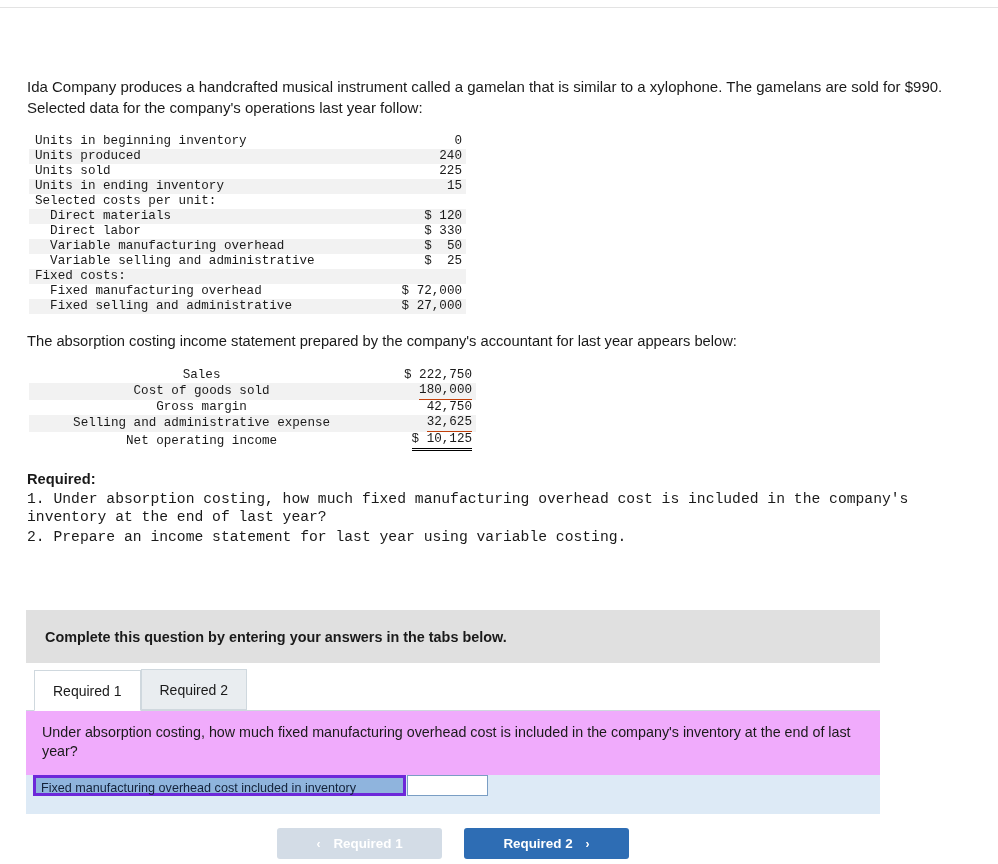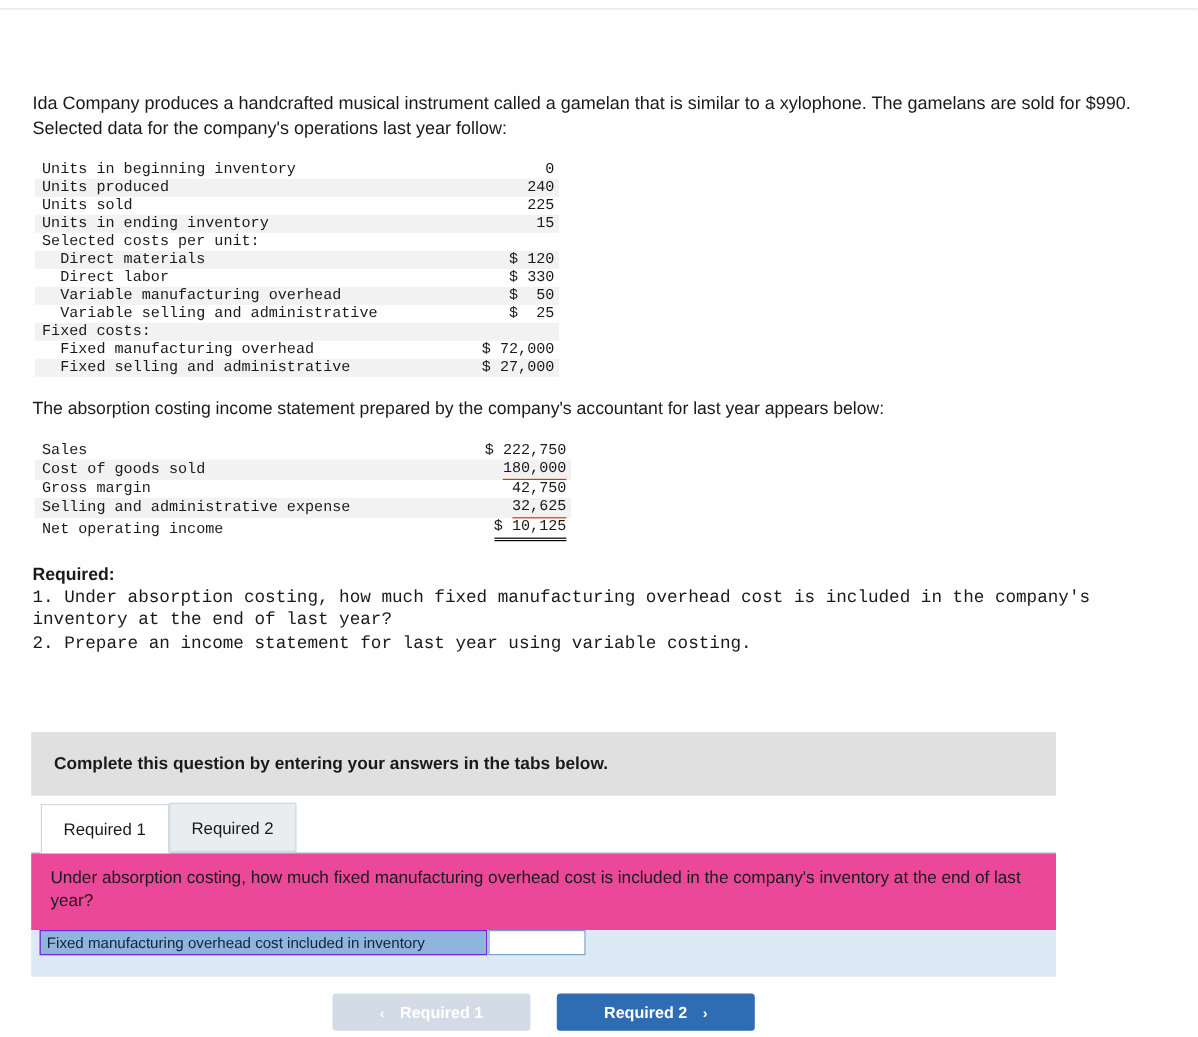--- a/index.html
+++ b/index.html
@@ -65,21 +65,21 @@
     width: 437px;
   }
   #table1 td.label { width: 330px; }
   #table1 td.val   { width: 107px; }
 
   #table2 {
     left: 29px;
     top: 368px;
     width: 447px;
   }
-  #table2 td.label { width: 340px; }
+  #table2 td.label { width: 340px; text-align: center; }
   #table2 td.val   { width: 107px; }
   .val-underline {
     display: inline-block;
     border-bottom: 1px solid #c2410c;
     padding-bottom: 1px;
   }
   .val-dblunderline {
     display: inline-block;
     border-bottom: 3px double #000;
     padding-bottom: 1px;
@@ -152,38 +152,38 @@
     margin-bottom: -1px;
     position: relative;
     z-index: 2;
   }
   .tab.inactive {
     background: #e9edf0;
     border: 1px solid #cfd8de;
     margin-bottom: 0px;
   }
   .question-band {
-    background: #ec4899;
+    background: #f0abfc;
     padding: 12px 16px 14px 16px;
     box-sizing: border-box;
     font-size: 14.3px;
     line-height: 19px;
     color: #1a1a1a;
     min-height: 54px;
   }
   .answer-row {
     background: #ddeaf6;
     padding: 0 0 18px 0;
     display: flex;
     align-items: center;
     padding-left: 7px;
   }
   .answer-label {
     background: #8fb4dd;
-    border: 1px solid #6d28d9;
+    border: 3px solid #6d28d9;
     height: 21px;
     line-height: 21px;
     font-size: 12.6px;
     color: #13223a;
     padding: 0 6px 0 5px;
     box-sizing: border-box;
     width: 373px;
     font-family: "Liberation Sans", sans-serif;
   }
   .answer-input {

